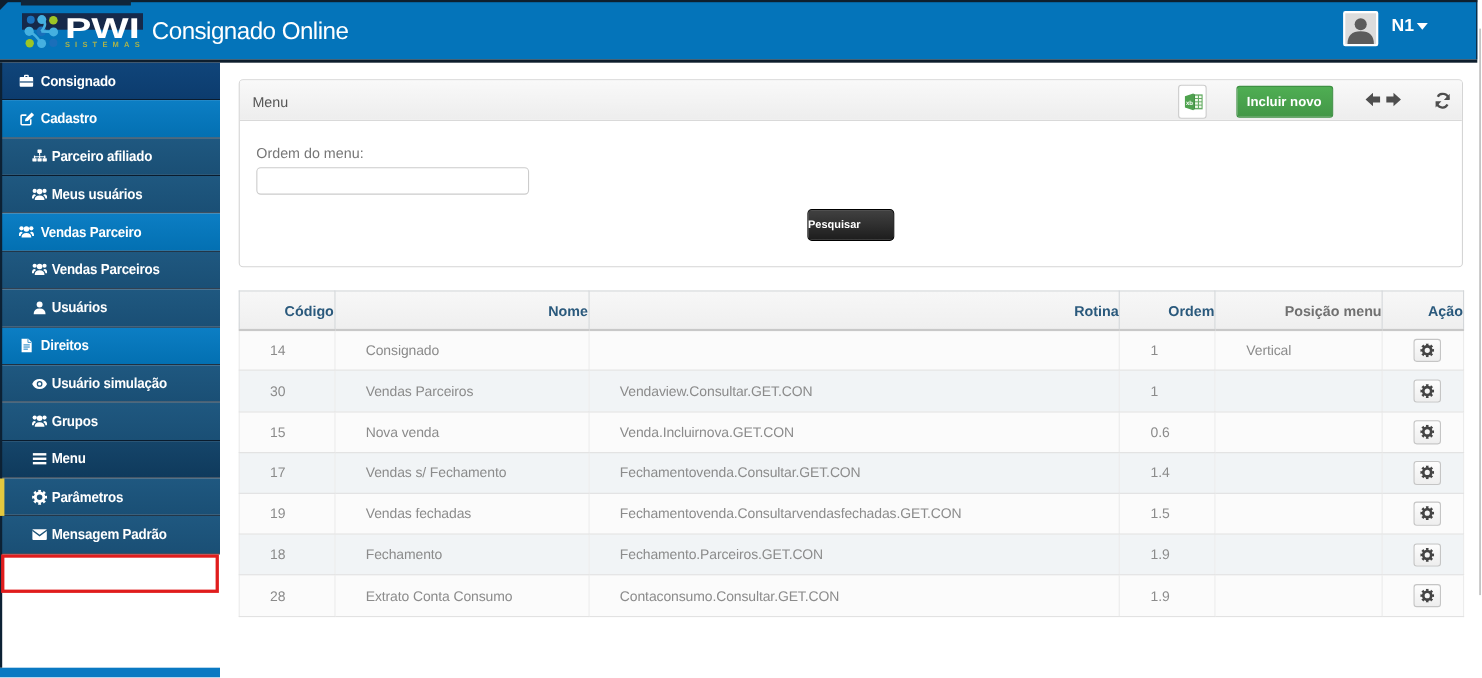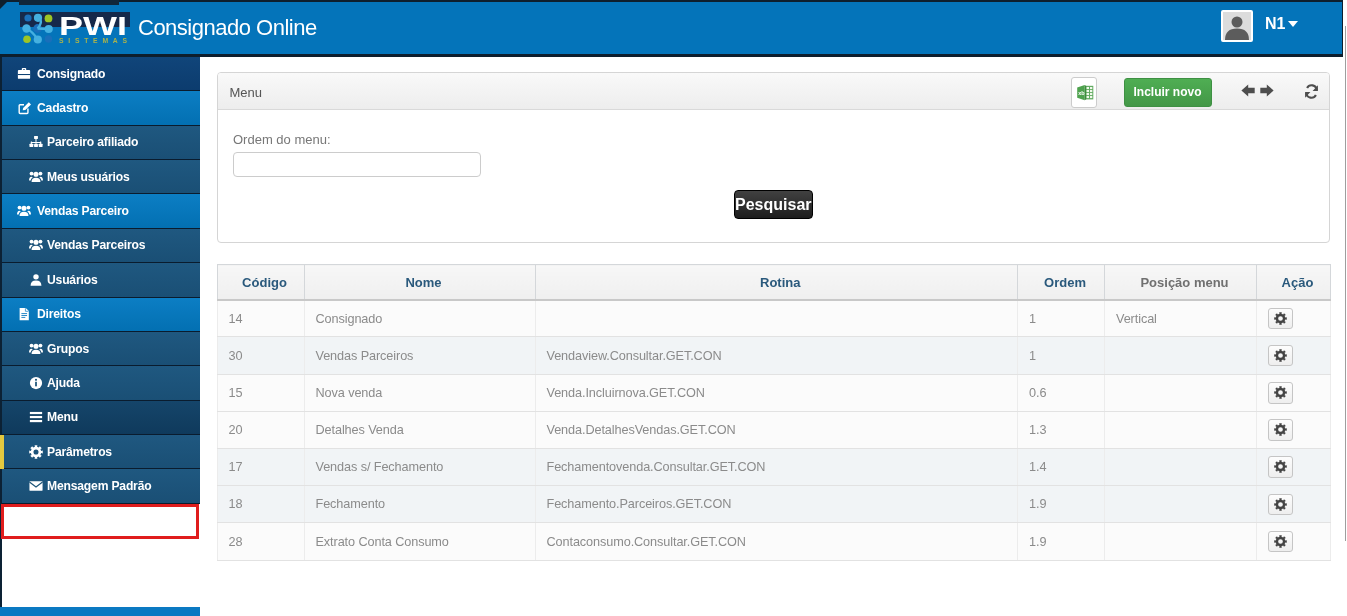--- a/index.html
+++ b/index.html
@@ -32,25 +32,25 @@
 #phead{position:absolute;left:0;top:0;width:100%;height:37.5px;background:linear-gradient(#f9f9f9,#ededed);border-bottom:1px solid #d9d9d9;border-radius:3px 3px 0 0}
 #ptitle{position:absolute;left:12px;top:12px;font-size:13px;color:#555}
 #xlsbtn{position:absolute;left:853px;top:4.5px;width:26.5px;height:30.5px;background:#fff;border:1px solid #ccc;border-radius:3px}
 #grnbtn{position:absolute;left:906px;top:5.5px;width:88px;height:28.5px;background:linear-gradient(#4fae53,#439747);border:1px solid #3e9043;border-radius:3px;color:#fff;font-size:12px;font-weight:bold;text-align:center;line-height:27px}
 .arr{position:absolute;top:11.5px}
 #arrL{left:1023px}
 #arrR{left:1042px}
 #refr{position:absolute;left:1086px;top:11px}
 #lab{position:absolute;left:15.5px;top:59.5px;font-size:13px;color:#777}
 #inp{position:absolute;left:15.5px;top:79.5px;width:248px;height:24.5px;background:#fff;border:1px solid #ccc;border-radius:4px}
-#pesq{position:absolute;left:516px;top:117px;width:79px;height:29.5px;background:linear-gradient(#414141,#1d1d1d);border:1px solid #000;border-radius:4px;color:#fff;font-size:16px;font-weight:bold;text-align:right;line-height:27px}
+#pesq{position:absolute;left:516px;top:117px;width:79px;height:29.5px;background:linear-gradient(#414141,#1d1d1d);border:1px solid #000;border-radius:4px;color:#fff;font-size:10px;font-weight:bold;text-align:left;line-height:27px}
 #grid{position:absolute;left:216.5px;top:264.3px;width:1113.5px;border-collapse:collapse;table-layout:fixed;font-size:13px}
-#grid th{height:35px;border:1px solid #d4d7da;border-bottom:2px solid #c8c8c8;background:linear-gradient(#f7f7f7,#efefef);color:#2a597c;text-align:center;padding-left:8px;font-size:13px}
+#grid th{height:35px;border:1px solid #d4d7da;border-bottom:2px solid #c8c8c8;background:linear-gradient(#f7f7f7,#efefef);color:#2a597c;text-align:right;padding-left:8px;font-size:13px}
 #grid th.gray{color:#707070}
-#grid td{height:37.2px;border:1px solid #ececec;border-top:1px solid #e2e2e2;border-bottom:1px solid #e2e2e2;color:#8b8b8b;padding-left:11px;font-size:12.7px;letter-spacing:-0.1px}
+#grid td{height:37.2px;border:1px solid #ececec;border-top:1px solid #e2e2e2;border-bottom:1px solid #e2e2e2;color:#8b8b8b;padding-left:28px;font-size:12.7px;letter-spacing:-0.1px}
 #grid tr.ev td{background:#f1f4f6}
 #grid tr.od td{background:#fbfbfb}
 .gearbtn{display:inline-block;width:25px;height:21.5px;background:linear-gradient(#fdfdfd,#eee);border:1px solid #c5c5c5;border-radius:3px;text-align:center;vertical-align:middle}
 .gearbtn svg{margin-top:3px}
 #winline{position:absolute;left:1344.5px;top:26px;width:1.3px;height:515px;background:#9e9e9e}
 </style></head>
 <body>
 <svg width="0" height="0" style="position:absolute">
 <defs>
 <symbol id="gear" viewBox="0 0 16 16">
@@ -157,31 +157,30 @@
     <div class="it top">
         <svg class="ic" viewBox="0 0 16 16">
           <path fill="#fff" d="M3 1 H10 L13.5 4.5 V15 H3 Z"></path>
           <path fill="#0a79c0" d="M9.6 1.4 V4.9 H13.1" stroke="#0a79c0" stroke-width="0.8" fill-opacity="0"></path>
           <path fill="none" stroke="#0a79c0" stroke-width="1" d="M5 7.5 H11.5 M5 9.7 H11.5 M5 11.9 H9.5"></path>
         </svg>
         <span class="tx">Direitos</span>
       </div>
     <div class="it sub">
         <svg class="ic" viewBox="0 0 16 16" fill="#fff">
+          <path d="M8 2.8 Q13.5 2.8 15.7 8 Q13.5 13.2 8 13.2 Q2.5 13.2 0.3 8 Q2.5 2.8 8 2.8 Z M8 5 A3 3 0 1 0 8 11 A3 3 0 1 0 8 5 Z" fill-rule="evenodd"></path>
+          <circle cx="8" cy="8" r="1.7"></circle>
+        </svg>
+        <span class="tx">Usuário simulação</span>
+      </div>
+    <div class="it sub">
+        <svg class="ic" viewBox="0 0 16 16" fill="#fff">
           <use href="#users"></use>
         </svg>
         <span class="tx">Grupos</span>
-      </div>
-    <div class="it sub">
-        <svg class="ic" viewBox="0 0 16 16">
-          <circle cx="8" cy="8" r="7" fill="#fff"></circle>
-          <rect x="7" y="6.6" width="2" height="5.2" fill="#1d5478"></rect>
-          <circle cx="8" cy="4.4" r="1.2" fill="#1d5478"></circle>
-        </svg>
-        <span class="tx">Ajuda</span>
       </div>
     <div class="it sub menuit">
         <svg class="ic" viewBox="0 0 16 16" fill="#fff">
           <rect x="1" y="2.2" width="14" height="2.5"></rect>
           <rect x="1" y="6.8" width="14" height="2.5"></rect>
           <rect x="1" y="11.4" width="14" height="2.5"></rect>
         </svg>
         <span class="tx">Menu</span>
       </div>
     <div class="it sub">
@@ -278,35 +277,35 @@
     <tr class="od">
           <td>15</td>
           <td>Nova venda</td>
           <td>Venda.Incluirnova.GET.CON</td>
           <td>0.6</td>
           <td></td>
           <td><span class="gearbtn"><svg width="13" height="13" viewBox="0 0 16 16" fill="#444">
                 <use href="#gear"></use>
               </svg></span></td>
         </tr>
-    <tr class="od">
-          <td>20</td>
-          <td>Detalhes Venda</td>
-          <td>Venda.DetalhesVendas.GET.CON</td>
-          <td>1.3</td>
-          <td></td>
-          <td><span class="gearbtn"><svg width="13" height="13" viewBox="0 0 16 16" fill="#444">
-                <use href="#gear"></use>
-              </svg></span></td>
-        </tr>
     <tr class="ev">
           <td>17</td>
           <td>Vendas s/ Fechamento</td>
           <td>Fechamentovenda.Consultar.GET.CON</td>
           <td>1.4</td>
+          <td></td>
+          <td><span class="gearbtn"><svg width="13" height="13" viewBox="0 0 16 16" fill="#444">
+                <use href="#gear"></use>
+              </svg></span></td>
+        </tr>
+    <tr class="od">
+          <td>19</td>
+          <td>Vendas fechadas</td>
+          <td>Fechamentovenda.Consultarvendasfechadas.GET.CON</td>
+          <td>1.5</td>
           <td></td>
           <td><span class="gearbtn"><svg width="13" height="13" viewBox="0 0 16 16" fill="#444">
                 <use href="#gear"></use>
               </svg></span></td>
         </tr>
     <tr class="ev">
           <td>18</td>
           <td>Fechamento</td>
           <td>Fechamento.Parceiros.GET.CON</td>
           <td>1.9</td>

